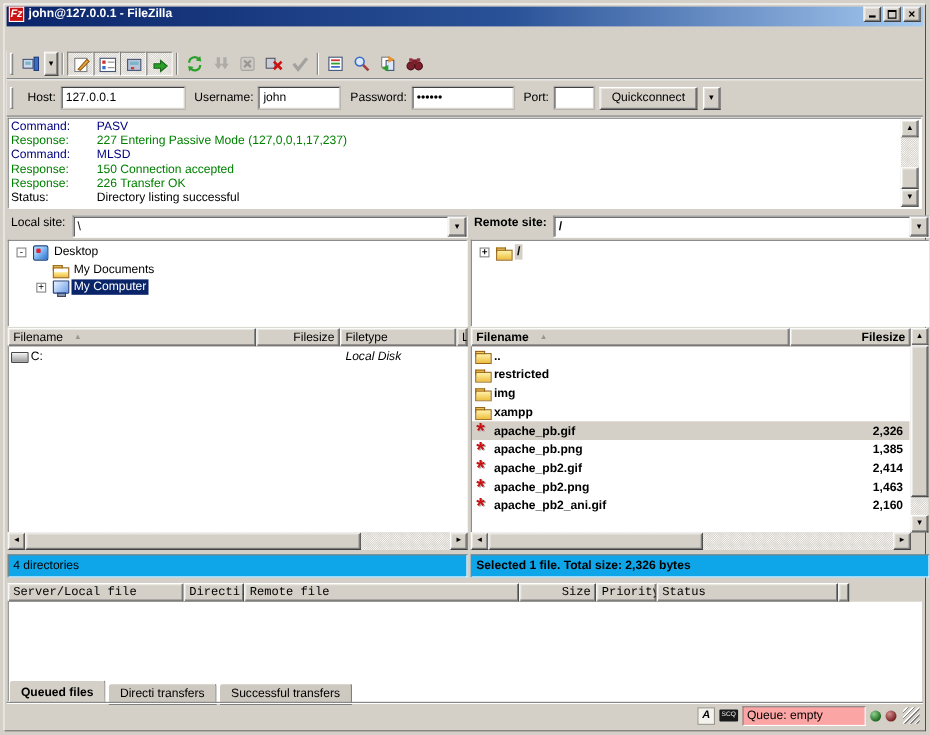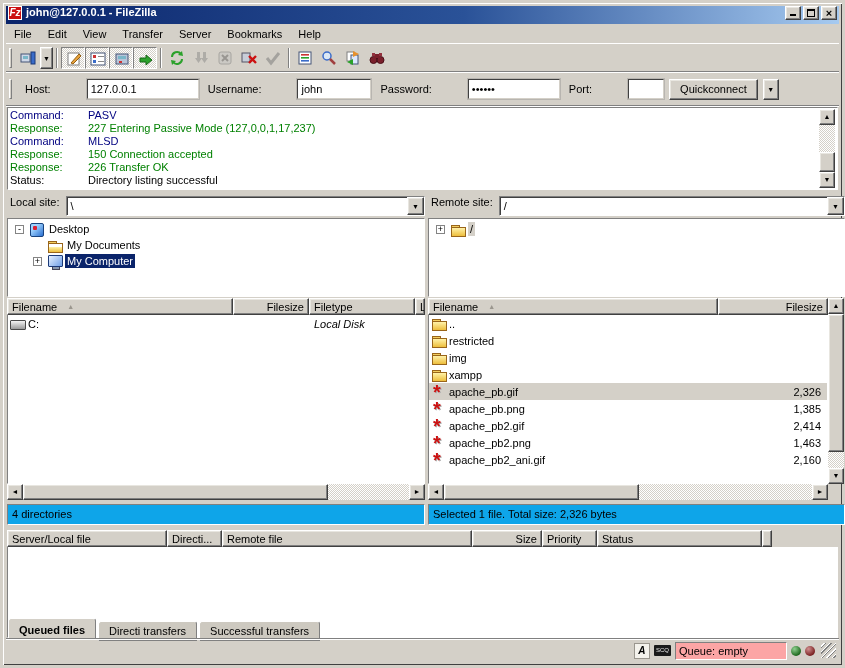--- a/index.html
+++ b/index.html
@@ -10,21 +10,21 @@
     position:relative;
   }
   .window {
     position:absolute; inset:0;
     border:3px solid #D4D0C8;
     box-shadow: inset 1px 1px 0 #fff, inset -1px -1px 0 #404040;
     background:#D4D0C8;
   }
   
   .raised { border:1px solid; border-color:#fff #404040 #404040 #fff; box-shadow:inset -1px -1px 0 #808080, inset 1px 1px 0 #E8E6E0; background:#D4D0C8; }
-  .field  { background:#fff; border:1px solid; border-color:#404040 #D4D0C8 #D4D0C8 #404040; box-shadow:0 0 0 1px #80808055;margin-left:31px; }
+  .field  { background:#fff; border:1px solid; border-color:#404040 #D4D0C8 #D4D0C8 #404040; box-shadow:0 0 0 1px #80808055; }
   .checker {
     background-color:#D4D0C8;
     background-image:linear-gradient(45deg,#fff 25%,transparent 25%,transparent 75%,#fff 75%),
                      linear-gradient(45deg,#fff 25%,transparent 25%,transparent 75%,#fff 75%);
     background-size:2px 2px; background-position:0 0,1px 1px;
   }
   
   .titlebar {
     position:absolute; left:3px; right:3px; top:3px; height:18px;
     background:linear-gradient(90deg,#0A246A 0%,#2A5298 55%,#A6CAF0 100%);
@@ -64,21 +64,21 @@
   .log-line.response { color:#008000; }
   .log-line.status { color:#000000; }
   .log-vscroll { position:absolute; top:1px; right:1px; bottom:1px; width:17px; }
   
   .sb-btn { position:absolute; width:16px; height:16px; font-size:7px; line-height:14px; text-align:center; color:#000; }
   .sb-thumb { position:absolute; }
   .sb-track { position:absolute; }
   
   .pane { position:absolute; top:193px; height:329px; }
   .pane.local { left:4px;  width:418px; }
-  .pane.remote { left:425px; width:417px; }
+  .pane.remote { left:425px; width:417px;font-weight:bold; }
   .site-row { height:22px; display:flex; align-items:flex-start; }
   .site-label { padding:0 6px 0 3px; }
   .site-combo { flex:1; height:20px; display:flex; align-items:stretch; background:#fff; border:1px solid; border-color:#808080 #fff #fff #808080; box-shadow:inset 1px 1px 0 #404040; }
   .site-value { flex:1; padding:2px 4px; line-height:15px; }
   .combo-arrow { width:17px; font-size:7px; text-align:center; line-height:17px; flex:none; }
   .tree { height:79px; margin-top:0; background:#fff; border:1px solid; border-color:#808080 #fff #fff #808080; padding-top:2px; overflow:hidden; }
   .tree-row { display:flex; align-items:center; height:16px; }
   .tree-row.lvl0 { padding-left:7px; }
   .tree-row.lvl1 { padding-left:25px; }
   .expander { width:9px; height:9px; flex:none; border:1px solid #848484; background:#fff; font-size:9px; line-height:7px; text-align:center; margin-right:5px; }
@@ -107,21 +107,21 @@
   .desktop-icon::before { content:""; position:absolute; left:4px; top:4px; width:4px; height:4px; background:#d23; z-index:1; border-radius:1px; }
   .computer-icon::after { content:""; position:absolute; left:1px; top:1px; width:13px; height:10px; background:linear-gradient(135deg,#e8f2ff,#6f9fe8); border:1px solid #1c3a78; border-radius:1px; }
   .computer-icon::before { content:""; position:absolute; left:5px; top:11px; width:6px; height:3px; background:#8898b0; border:1px solid #445; }
   .drive-icon::after { content:""; position:absolute; left:0; top:4px; width:14px; height:8px; background:linear-gradient(#f4f4f4,#9a9a9a); border:1px solid #4a4a4a; border-radius:1px; }
   .image-file-icon::before { content:"*"; position:absolute; left:2px; top:0; color:#CC1111; font-size:20px; font-weight:bold; line-height:16px; text-shadow:1px 1px 0 #b0b0b0; }
   
   .hscroll { position:absolute; left:0; bottom:25px; height:16px; }
   .pane-status { position:absolute; left:0; right:0; bottom:0; height:21px; border:1px solid; border-color:#808080 #fff #fff #808080; padding:3px 4px; background:#0ea5e9; white-space:nowrap; }
   .rvscroll { position:absolute; right:0; top:102px; height:186px; width:17px; }
   
-  .queue { position:absolute; left:4px; right:4px; top:527px; height:108px; }
+  .queue { position:absolute; left:4px; right:4px; top:527px; height:108px;font-family:Liberation Mono, monospace; }
   .queue-body { position:absolute; left:0; right:0; top:17px; bottom:0; background:#fff; border:1px solid; border-color:#808080 #fff #fff #808080; border-top:none; }
   
   .tabs { position:absolute; left:4px; right:4px; top:615px; height:24px; display:flex; align-items:flex-start; padding-left:1px; }
   .tab { padding:3px 10px 3px 10px; margin-right:2px; background:#CDC9C0; border:1px solid; border-color:#fff #808080 #808080 #fff; border-radius:3px 3px 0 0; margin-top:3px; }
   .tab.active { background:#D4D0C8; font-weight:bold; margin-top:0; padding-top:5px; border-bottom-color:#D4D0C8; }
   
   .statusbar { position:absolute; left:3px; right:3px; bottom:3px; height:24px; border-top:1px solid #808080; box-shadow:0 1px 0 #fff inset; display:flex; align-items:center; justify-content:flex-end; gap:4px; padding:0 3px; }
   .type-ind { width:16px; height:16px; border:1px solid #9a968e; background:#f4f2ec; font-size:10px; font-weight:bold; font-style:italic; text-align:center; line-height:14px; }
   .mini-badge { background:#1a1a1a; color:#e8e8e8; font-size:6px; line-height:9px; padding:1px 2px; border-radius:1px; letter-spacing:0; }
   .queue-panel { width:112px; height:18px; background:#fca5a5; border:1px solid; border-color:#808080 #fff #fff #808080; padding:2px 3px; }
@@ -136,37 +136,20 @@
 <div class="window">
 
   <div class="titlebar">
     <span class="app-icon">Fz</span>
     <span class="title-text">john@127.0.0.1 - FileZilla</span>
     <span class="winbtn raised"><span class="mingl"></span></span>
     <span class="winbtn raised"><span class="maxgl"></span></span>
     <span class="winbtn raised"><span class="clsgl">×</span></span>
   </div>
 
-  <div class="menubar">
-
-      <span class="menu-item">File</span>
-
-      <span class="menu-item">Edit</span>
-
-      <span class="menu-item">View</span>
-
-      <span class="menu-item">Transfer</span>
-
-      <span class="menu-item">Server</span>
-
-      <span class="menu-item">Bookmarks</span>
-
-      <span class="menu-item">Help</span>
-
-  </div>
 
   <div class="toolbar">
     <span class="tb-grip"></span>
     <span class="tb-btn">
         <svg class="ticon" width="16" height="16">
           <rect x="1" y="4" width="9" height="8" fill="#cfd8e8" stroke="#445577"></rect>
           <rect x="3" y="6" width="5" height="3" fill="#7ab7c9"></rect>
           <rect x="11" y="2" width="4" height="12" fill="#3a6cc9" stroke="#1c3a78"></rect>
         </svg>
       </span>

